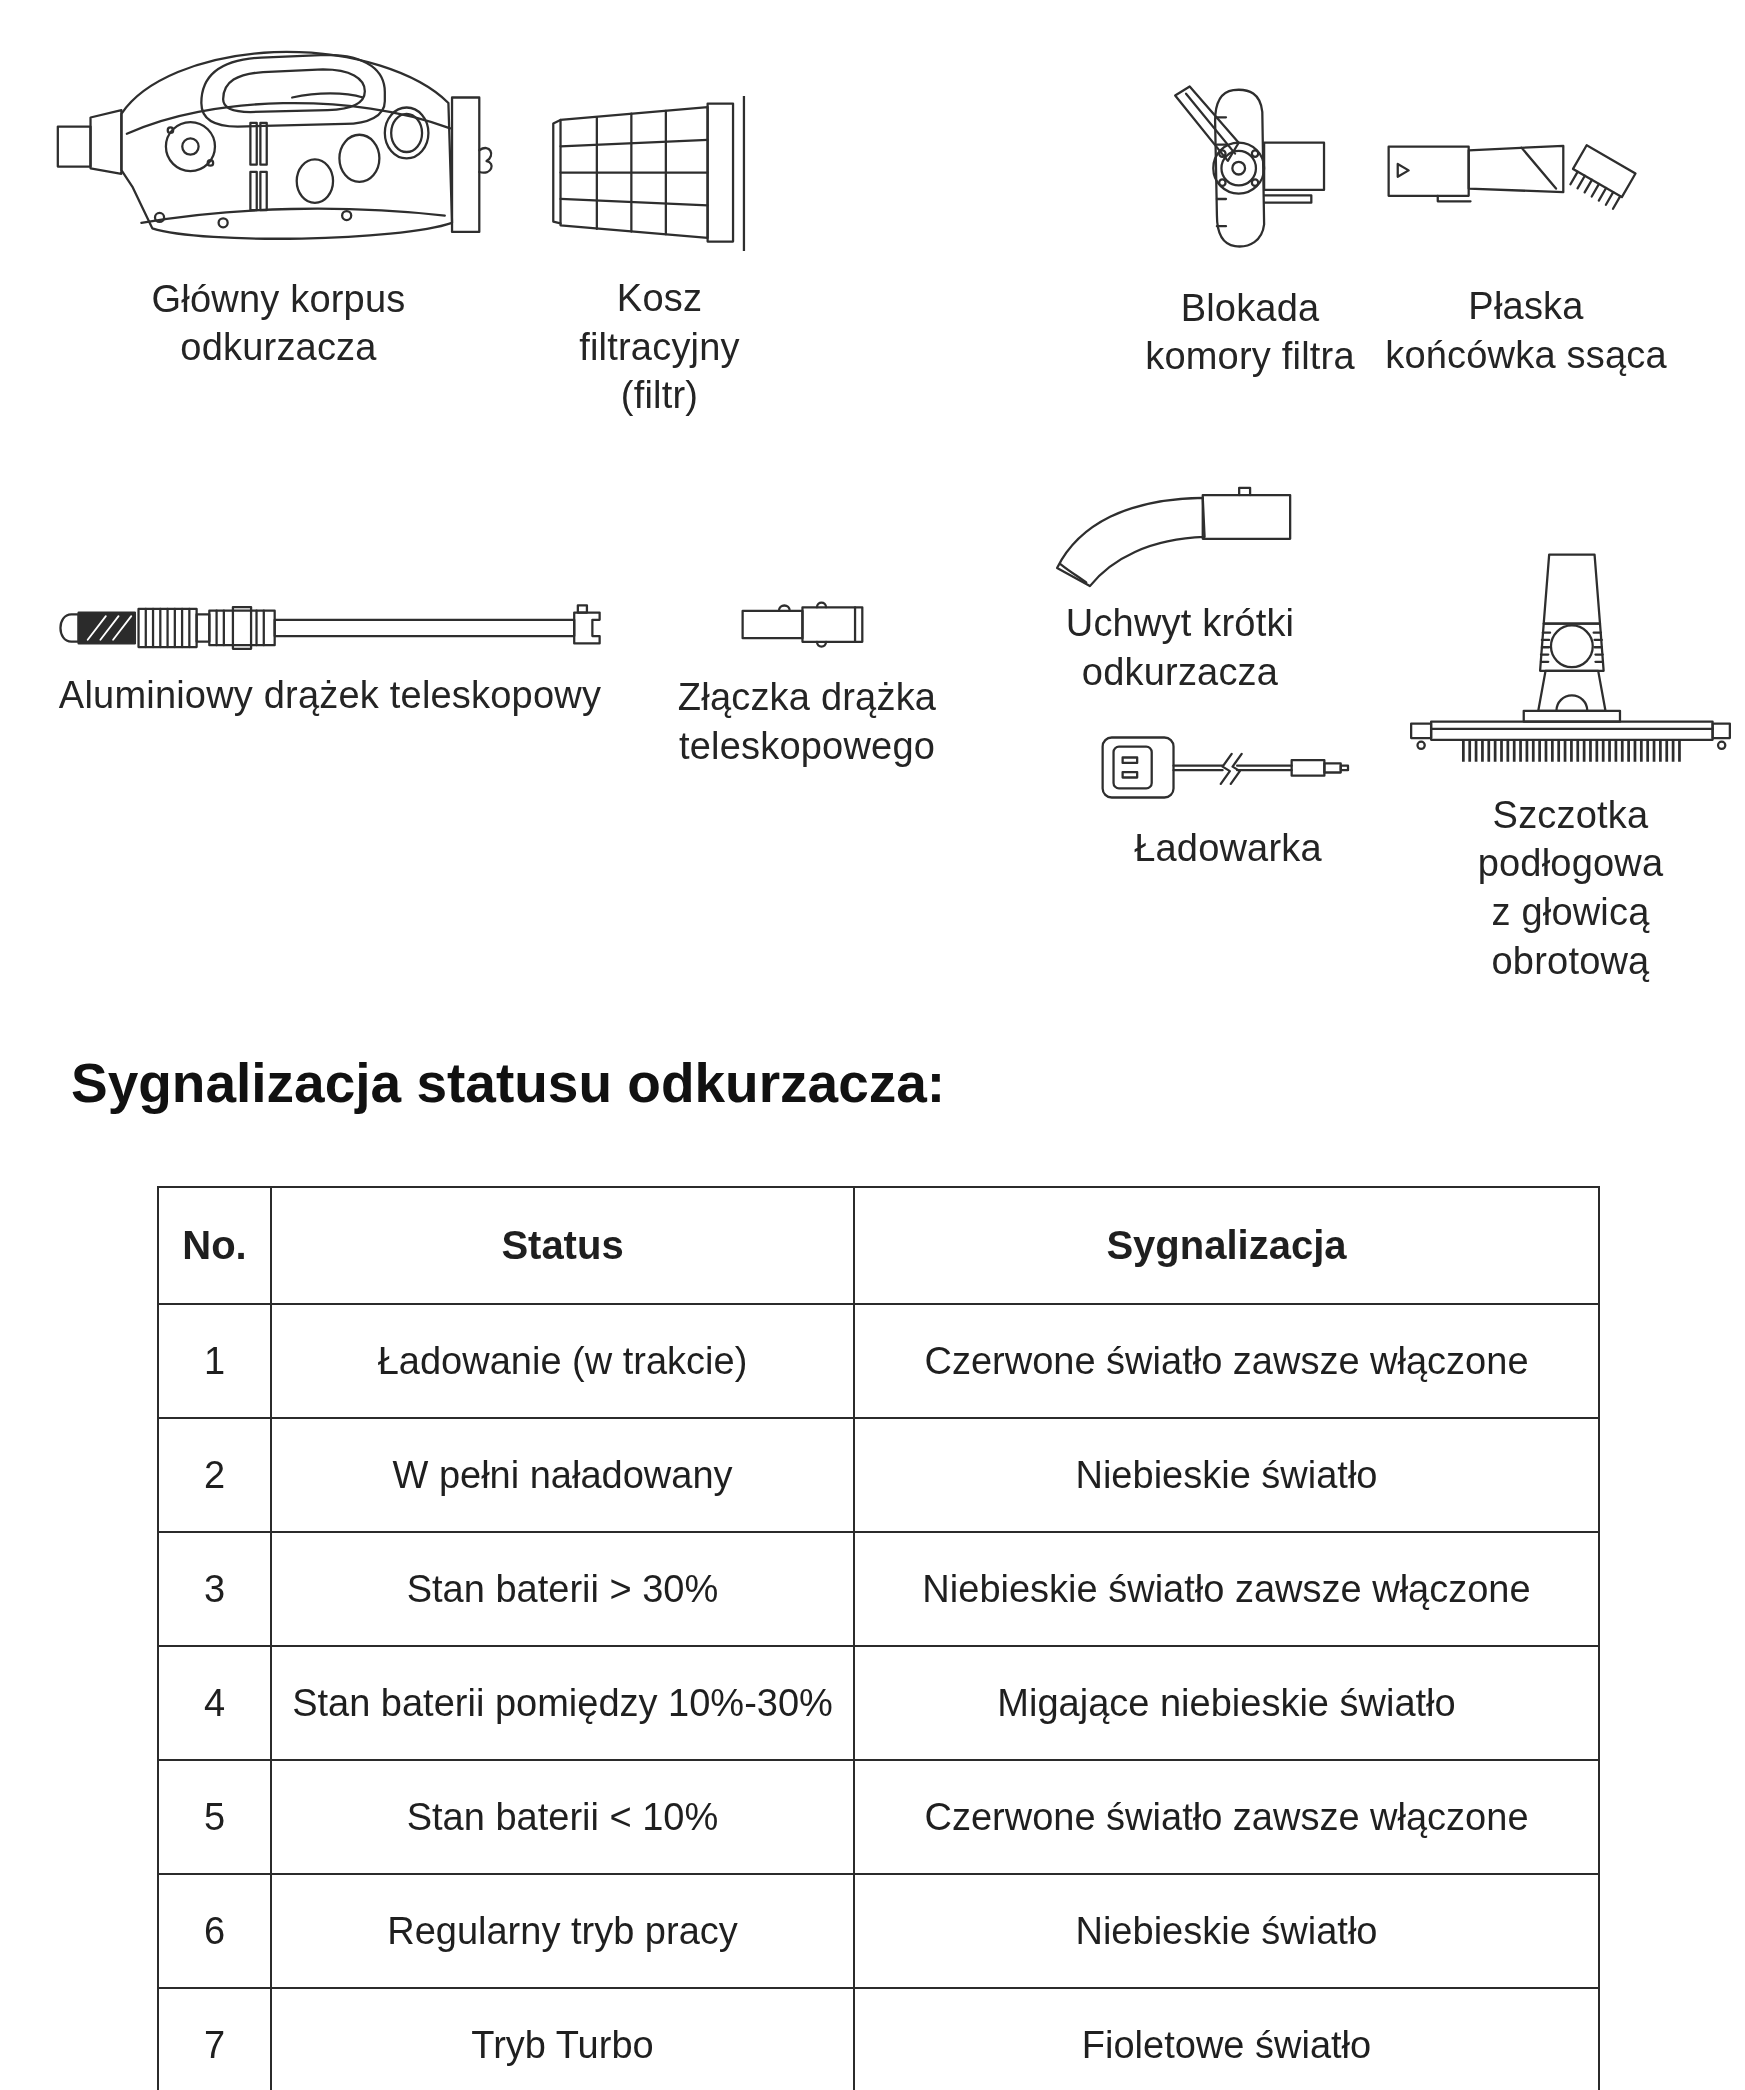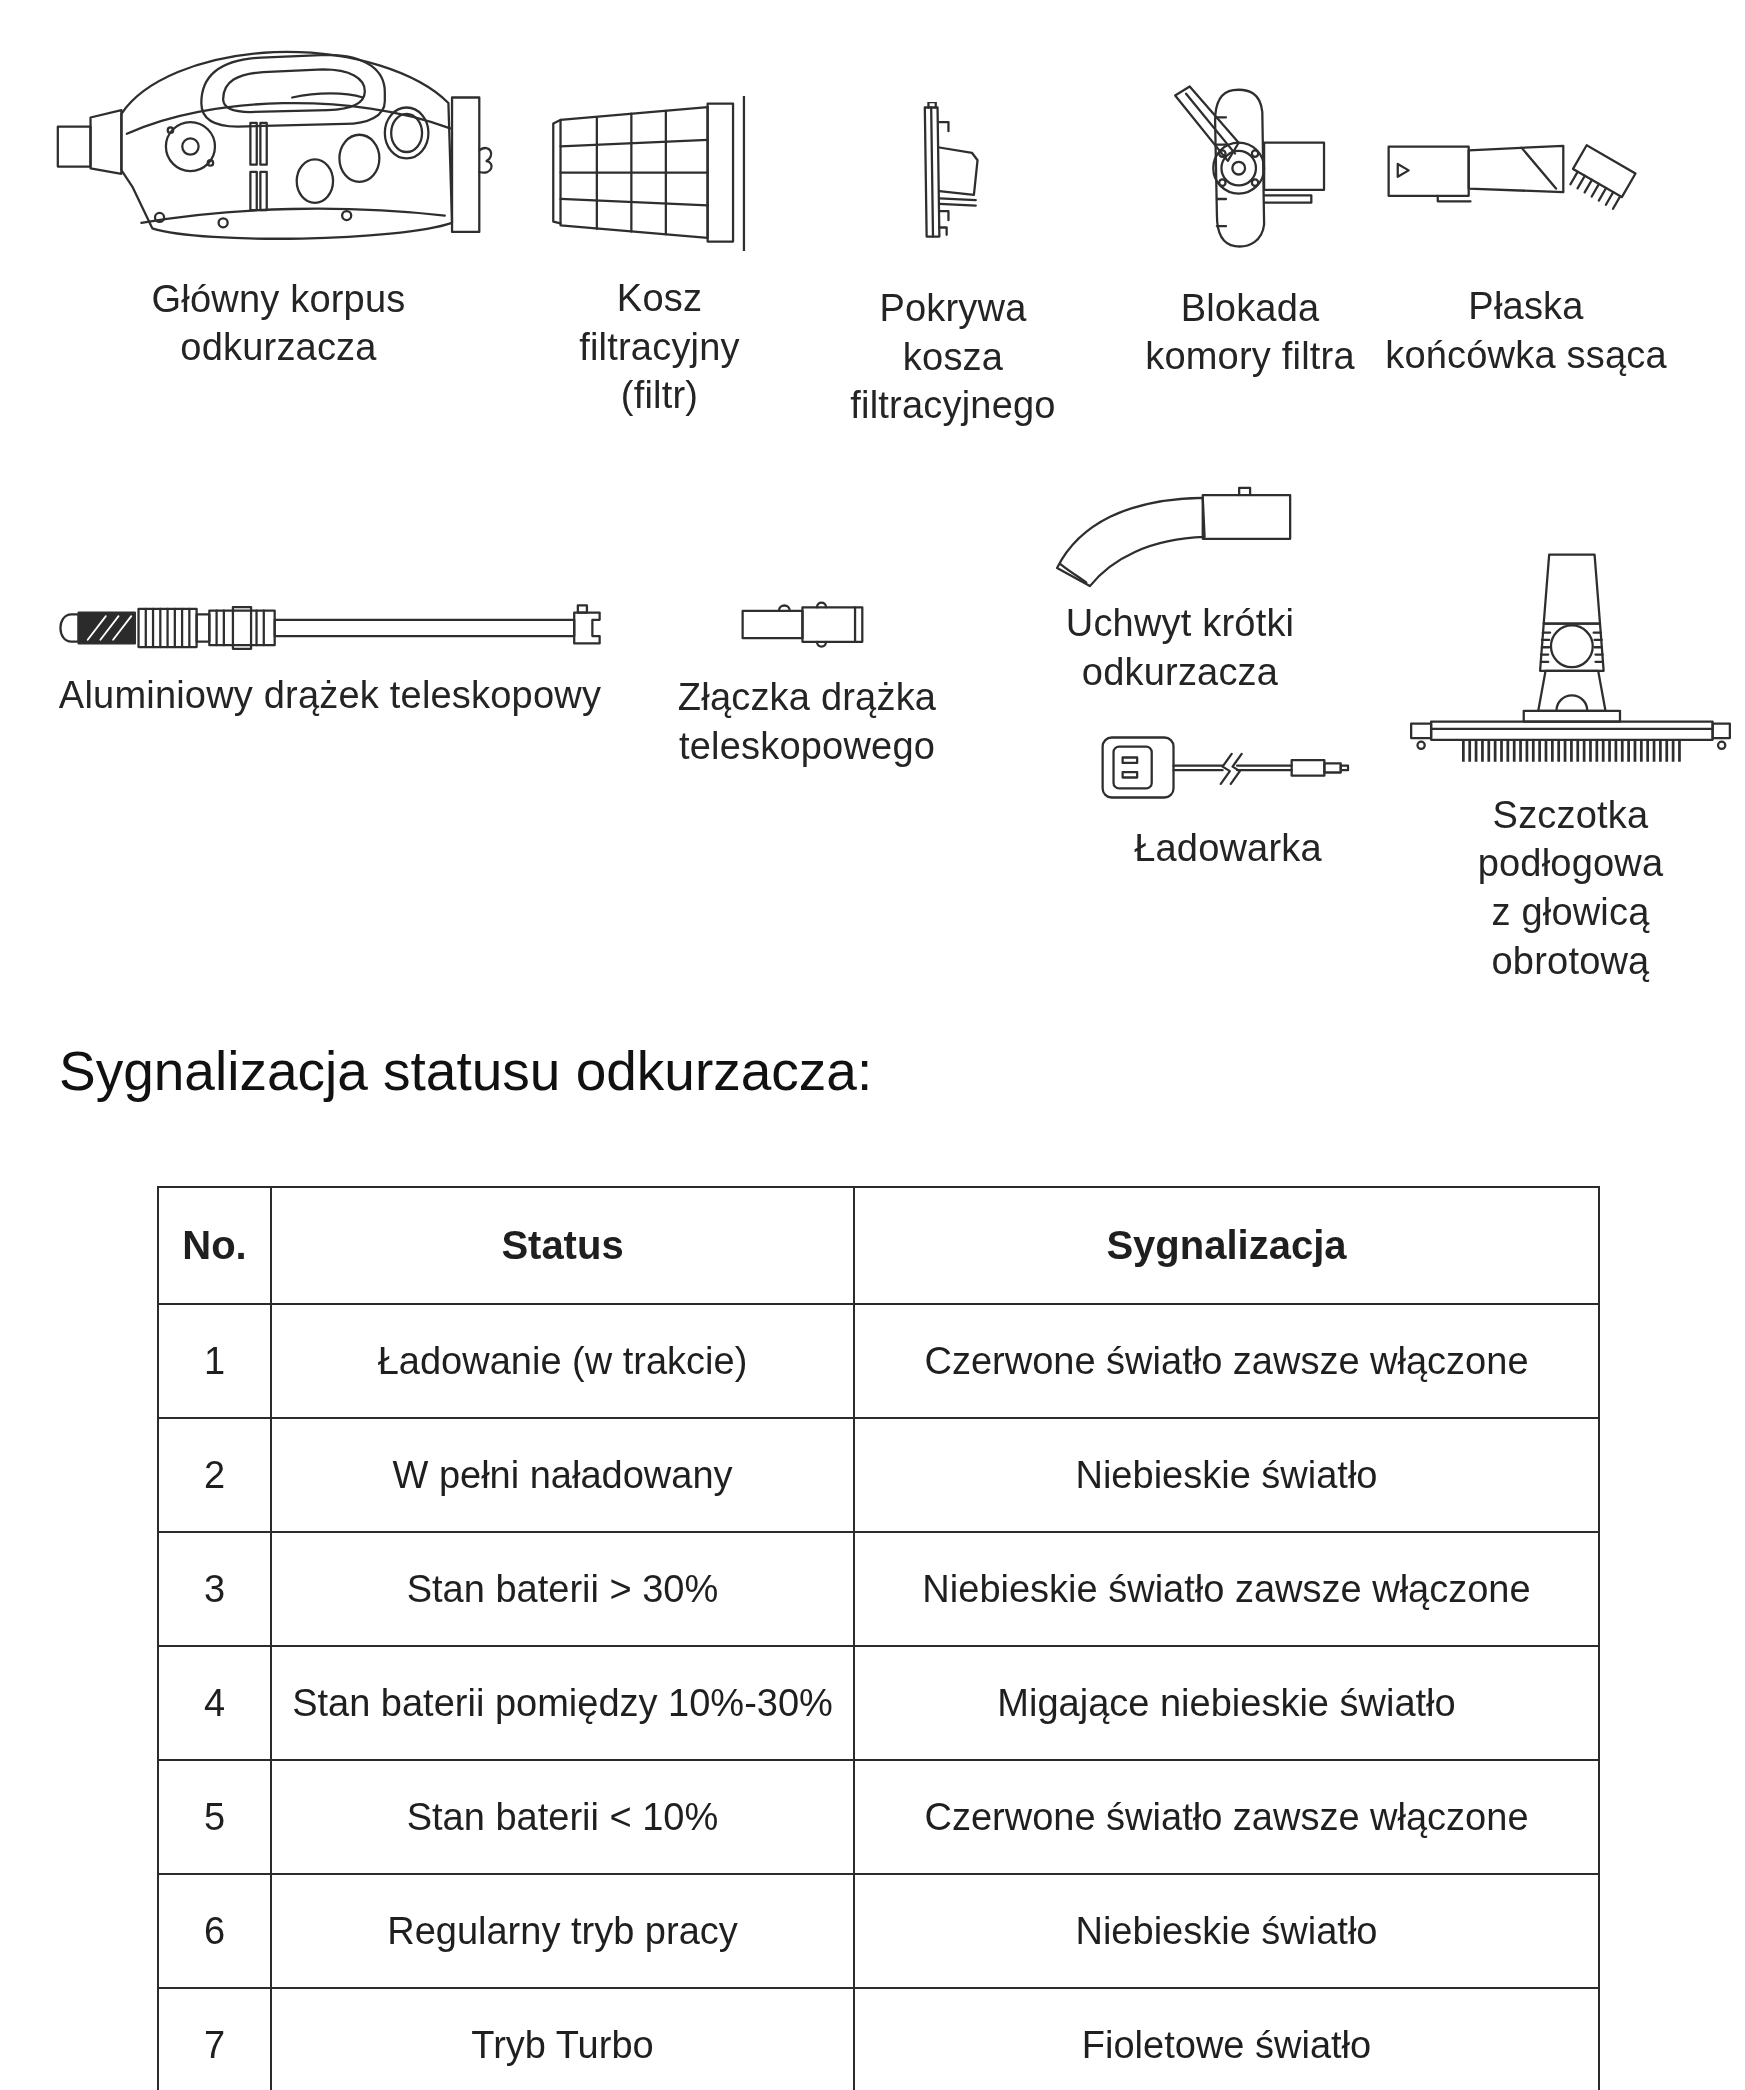--- a/index.html
+++ b/index.html
@@ -8,22 +8,22 @@
     font-family:"Liberation Sans",sans-serif;color:#212121;overflow:hidden;
   }
   figure.part{position:absolute;margin:16px;}
   figure.part svg{display:block;margin:0 auto;}
   figcaption.caption{
     text-align:center;font-size:38px;line-height:1.28;color:#242424;
     white-space:pre-line;letter-spacing:0.2px;
   }
   .art{stroke:#2e2e2e;stroke-width:2.5;fill:none;stroke-linejoin:round;stroke-linecap:round;}
   h1.heading{
-    position:absolute;left:55px;top:1035px;margin:4px;
-    font-size:55px;font-weight:normal;color:#111;letter-spacing:0px;
+    position:absolute;left:55px;top:1035px;margin:16px;
+    font-size:55px;font-weight:bold;color:#111;letter-spacing:0px;
   }
   table.status{
     position:absolute;left:157px;top:1186px;width:1440px;
     border-collapse:collapse;table-layout:fixed;
   }
   table.status th,table.status td{
     border:2.7px solid #2b2b2b;text-align:center;vertical-align:middle;
     white-space:nowrap;overflow:visible;padding:0 1.8px;color:#1f1f1f;
   }
   table.status th{height:115px;font-size:40px;font-weight:bold;}
@@ -80,36 +80,20 @@
       <line x1="132" y1="16" x2="132" y2="152"></line>
       <line x1="16" y1="55" x2="178" y2="48"></line>
       <line x1="16" y1="84" x2="178" y2="84"></line>
       <line x1="16" y1="113" x2="178" y2="120"></line>
     </svg>
     <figcaption class="caption" style="margin-top:23px">Kosz
 filtracyjny
 (filtr)</figcaption>
   </figure>
 
-  <figure class="part" style="left:805px;top:86px;width:264px">
-    <svg class="art" width="100" height="141" viewBox="0 0 110 155">
-      <polygon points="24,6 38,6 40,148 26,148"></polygon>
-      <line x1="31" y1="6" x2="33" y2="148"></line>
-      <polyline points="28,6 28,0 36,0 36,6"></polyline>
-      <polyline points="40,22 50,22 50,32"></polyline>
-      <polyline points="40,120 50,120 50,130"></polyline>
-      <path d="M40,50 L76,56 L82,64 L78,102 L40,98"></path>
-      <line x1="40" y1="106" x2="80" y2="108"></line>
-      <line x1="40" y1="112" x2="80" y2="114"></line>
-      <polyline points="40,138 48,138 48,146"></polyline>
-    </svg>
-    <figcaption class="caption" style="margin-top:41px">Pokrywa
-kosza
-filtracyjnego</figcaption>
-  </figure>
 
   <figure class="part" style="left:1091px;top:65px;width:286px">
     <svg class="art" width="191" height="177" viewBox="0 0 210 195">
       <path d="M86,10 C104,8 116,14 118,34 L120,158 C118,176 104,184 88,182 C74,180 68,168 68,148 L66,44 C66,24 72,12 86,10 Z"></path>
       <line x1="68" y1="40" x2="78" y2="40"></line>
         <line x1="68" y1="70" x2="78" y2="70"></line>
       <line x1="68" y1="130" x2="78" y2="130"></line>
         <line x1="68" y1="160" x2="78" y2="160"></line>
       <polygon points="92,68 38,6 22,16 80,88"></polygon>
       <line x1="34" y1="14" x2="88" y2="80"></line>

